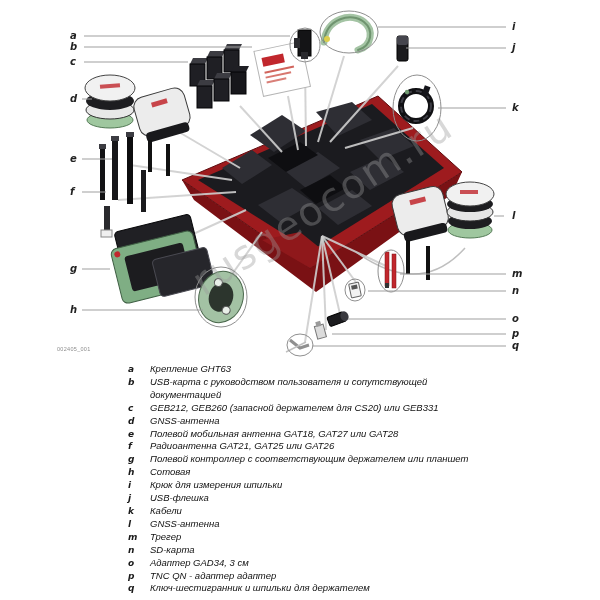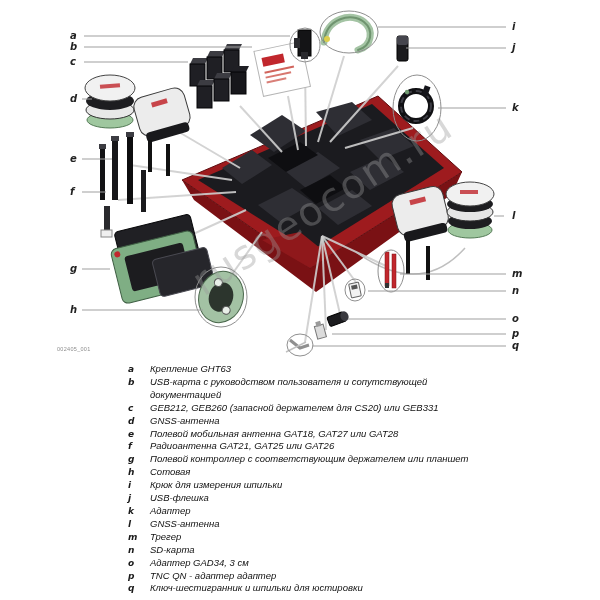--- a/index.html
+++ b/index.html
@@ -291,21 +291,21 @@
     <div class="lrow">
       <span class="lkey">i</span>
       <span class="ltext">Крюк для измерения шпильки</span>
     </div>
     <div class="lrow">
       <span class="lkey">j</span>
       <span class="ltext">USB-флешка</span>
     </div>
     <div class="lrow">
       <span class="lkey">k</span>
-      <span class="ltext">Адаптер</span>
+      <span class="ltext">Кабели</span>
     </div>
     <div class="lrow">
       <span class="lkey">l</span>
       <span class="ltext">GNSS-антенна</span>
     </div>
     <div class="lrow">
       <span class="lkey">m</span>
       <span class="ltext">Трегер</span>
     </div>
     <div class="lrow">
@@ -315,15 +315,15 @@
     <div class="lrow">
       <span class="lkey">o</span>
       <span class="ltext">Адаптер GAD34, 3 см</span>
     </div>
     <div class="lrow">
       <span class="lkey">p</span>
       <span class="ltext">TNC QN - адаптер адаптер</span>
     </div>
     <div class="lrow">
       <span class="lkey">q</span>
-      <span class="ltext">Ключ-шестигранник и шпильки для юстировки</span>
+      <span class="ltext">Ключ-шестигранник и шпильки для держателем</span>
     </div>
   </div>
 
 </body></html>

